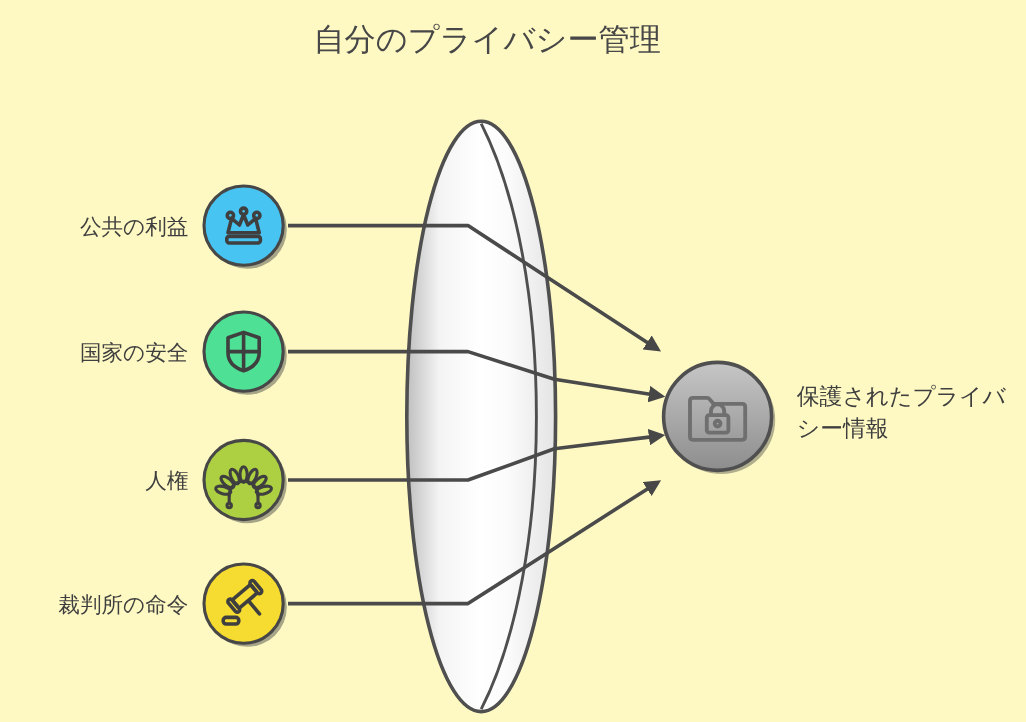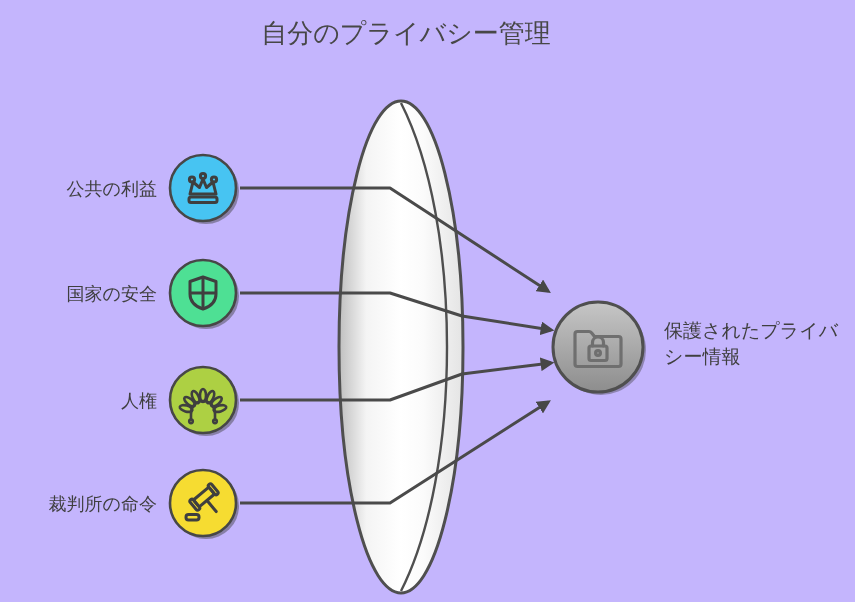--- a/index.html
+++ b/index.html
@@ -1,16 +1,16 @@
 <!DOCTYPE html>
 <html><head>
 <meta charset="utf-8">
 <style>
   html,body{margin:0;padding:0;background:#ffffff;}
-  .stage{width:855px;height:602px;position:relative;background:#c4b5fd;overflow:hidden;
+  .stage{width:855px;height:602px;position:relative;background:#fef9c3;overflow:hidden;
          font-family:"Liberation Sans","DejaVu Sans",sans-serif;}
   svg{display:block;}
   .title-text{font-size:26px;fill:#474747;font-weight:400;}
   .src-label{font-size:18px;fill:#3f3f3f;}
   .out-label{font-size:19px;fill:#3f3f3f;}
   .conn{fill:none;stroke:#4a4a4a;stroke-width:3;stroke-linejoin:round;}
   .glyph{fill:none;stroke:#3f3f3f;stroke-width:3;stroke-linecap:round;stroke-linejoin:round;}
   .glyph-thin{fill:none;stroke:#3f3f3f;stroke-width:2.6;stroke-linecap:round;stroke-linejoin:round;}
   .folder-glyph{fill:none;stroke:#6f6f6f;stroke-width:3.2;stroke-linecap:round;stroke-linejoin:round;}
 </style>

